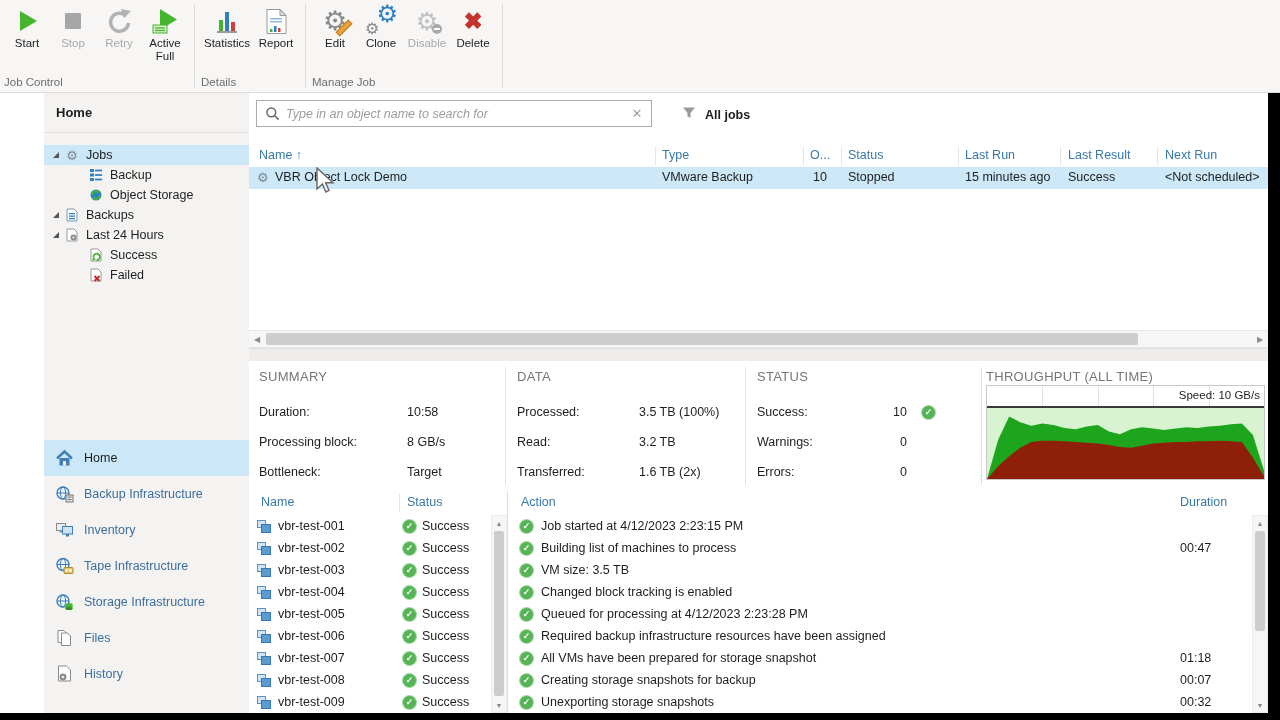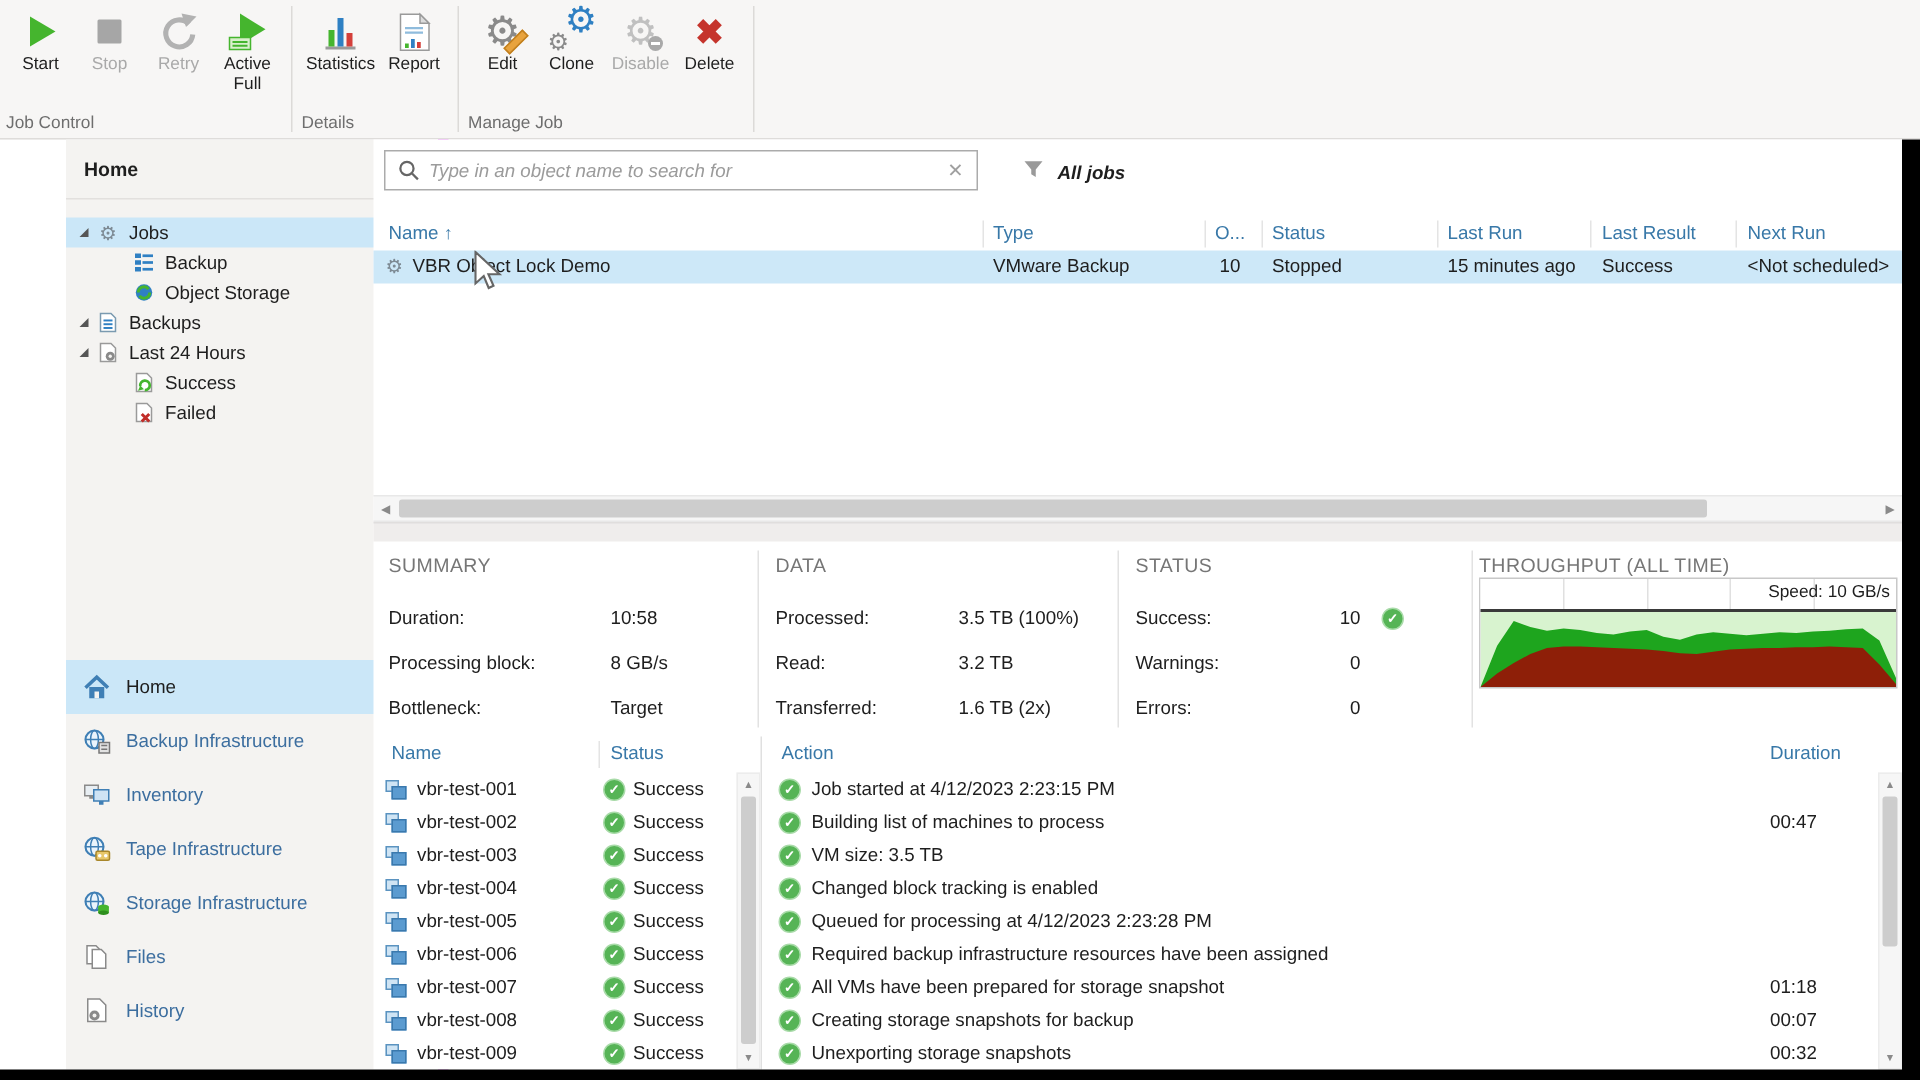--- a/index.html
+++ b/index.html
@@ -52,21 +52,21 @@
   
   .main{position:absolute;left:249px;top:93px;width:1019px;bottom:7px;background:#fff;}
   .search-box{position:absolute;left:7px;top:7px;width:396px;height:27px;border:1px solid #ababab;
               background:#fff;display:flex;align-items:center;box-sizing:border-box;}
   .search-box .sicon{margin:0 4px 0 8px;display:flex;}
   .search-box input{flex:1;border:none;outline:none;background:transparent;
                     font-family:"Liberation Sans",sans-serif;font-size:12.5px;color:#0f766e;}
   .search-box input::placeholder{color:#9b9b9b;font-style:italic;}
   .clear-btn{width:28px;text-align:center;color:#a0a0a0;font-size:13px;}
   .filter{position:absolute;left:433px;top:13px;display:flex;align-items:center;gap:9px;}
-  .filter-label{font-weight:700;font-style:italic;}
+  .filter-label{font-weight:700;}
 
   .jobs-header{position:absolute;top:52px;left:0;right:0;height:22px;color:#3878a8;text-align:center;}
   .jh{position:absolute;top:3px;}
   .jh-sep{position:absolute;top:2px;width:1px;height:18px;background:#e4e4e4;}
   .sort-arrow{color:#3878a8;font-size:12px;}
   .job-row{position:absolute;top:74px;left:0;right:0;height:22px;background:#cde8f8;}
   .jr{position:absolute;top:3px;}
 
   .h-scroll{position:absolute;left:0;right:0;top:237px;height:18px;background:#f6f6f6;
             border-top:1px solid #e8e8e8;border-bottom:1px solid #e8e8e8;box-sizing:border-box;}
@@ -83,21 +83,21 @@
   .p-rows{position:absolute;top:36px;left:0;right:0;}
   .p-row{height:30px;display:flex;align-items:center;}
   .p-label{flex:0 0 auto;}
   .vline{position:absolute;top:6px;bottom:6px;width:1px;background:#e2e2e2;}
   .ok-circle{width:13px;height:13px;border-radius:50%;background:#56b456;border:1px solid #a9dba9;
              color:#fff;font-size:9px;font-weight:700;display:inline-flex;align-items:center;
              justify-content:center;flex:0 0 auto;box-sizing:content-box;}
   .val-right{width:30px;text-align:right;}
   .status-check{margin-left:14px;}
 
-  .tp-chart{position:absolute;left:0;right:0;top:24px;height:74px;border:1px solid #c8c8c8;box-sizing:border-box;}
+  .tp-chart{position:absolute;left:0;right:0;top:24px;height:95px;border:1px solid #c8c8c8;box-sizing:border-box;}
   .tp-strip{height:20px;background:#fff;position:relative;border-bottom:2px solid #3a3a3a;}
   .tp-grid{position:absolute;top:0;bottom:0;width:1px;background:#e0e0e0;}
   .tp-speed{position:absolute;right:4px;top:3px;font-size:11.5px;color:#1e1e1e;}
   .tp-area{position:absolute;top:22px;left:0;right:0;bottom:0;}
   .tp-area svg{display:block;width:100%;height:100%;}
 
   
   .lists{position:absolute;left:0;right:0;top:398px;bottom:0;}
   .vm-panel{position:absolute;left:0;top:0;bottom:0;width:259px;border-right:1px solid #e0e0e0;box-sizing:border-box;}
   .act-panel{position:absolute;left:260px;top:0;bottom:0;right:0;}

